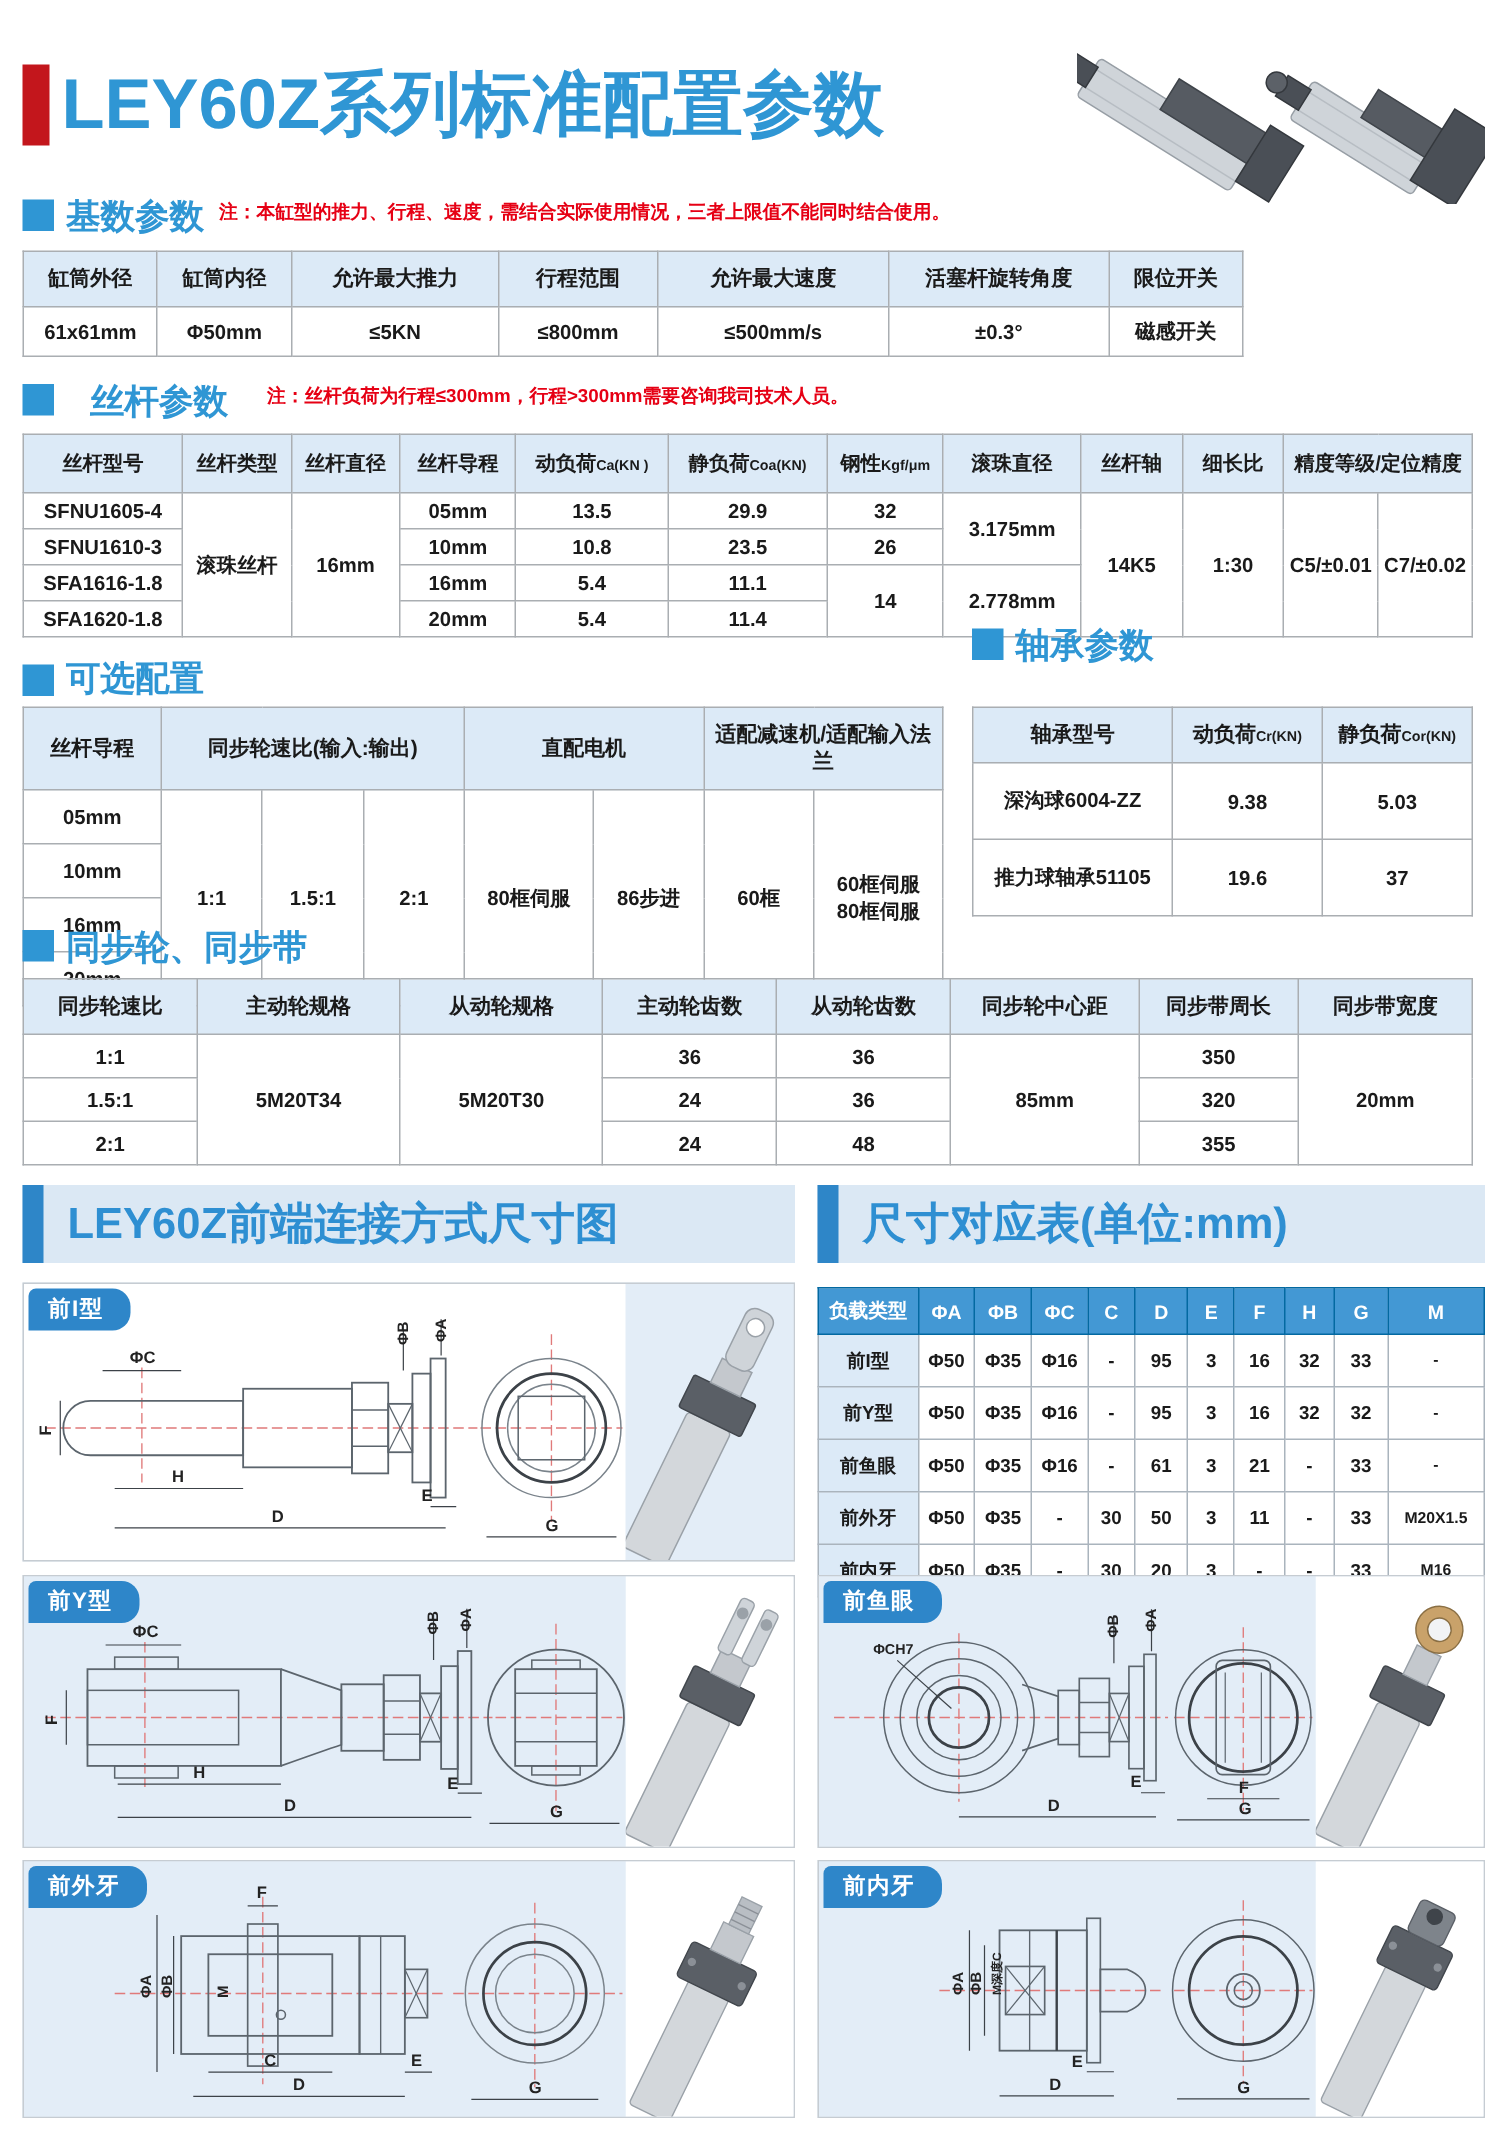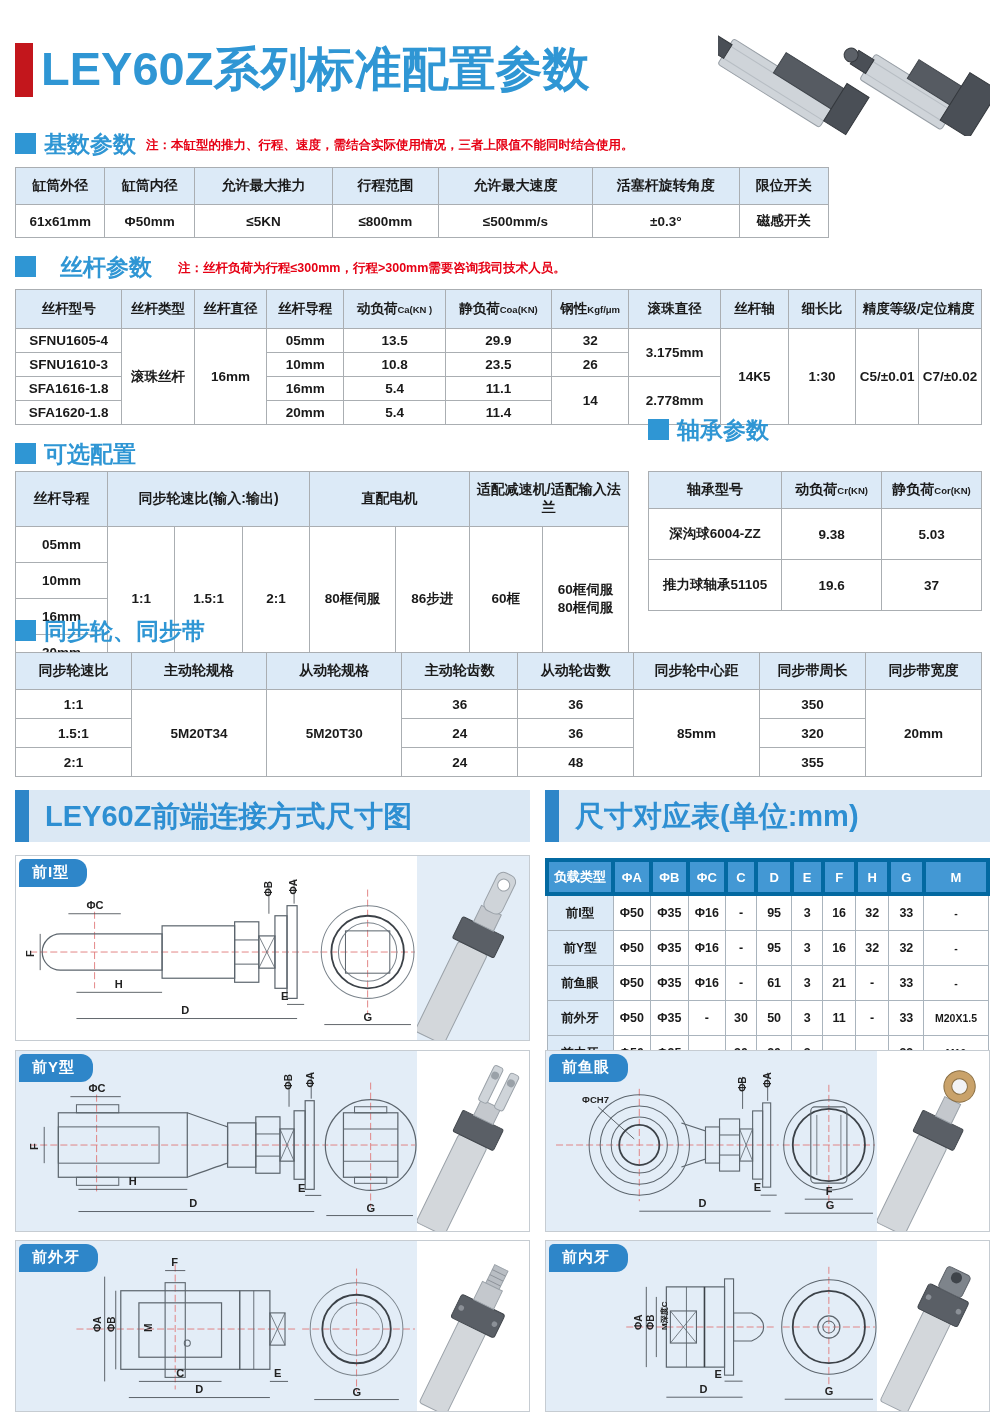--- a/index.html
+++ b/index.html
@@ -6,21 +6,21 @@
   body { background:#fff; font-family:"Liberation Sans","DejaVu Sans",sans-serif; }
   .page { position:relative; width:1000px; height:1419px; background:#fff; overflow:hidden; }
 
   
   .hdr { position:absolute; top:38px; left:15px; display:flex; align-items:center; }
   .red-bar { width:18px; height:54px; background:#c3161c; margin-right:8px; }
   .title { color:#2f96d4; font-size:47px; font-weight:bold; letter-spacing:0px; white-space:nowrap; }
   .products { position:absolute; top:4px; left:718px; width:272px; height:132px; }
 
   
-  .sec-head { position:absolute; display:flex; align-items:flex-end; }
+  .sec-head { position:absolute; display:flex; align-items:flex-start; }
   .sq { width:21px; height:21px; background:#2f96d4; margin-right:8px; margin-bottom:2px; }
   .sec-title { color:#2f96d4; font-size:23px; font-weight:bold; line-height:1; white-space:nowrap; }
   .note { color:#e60014; font-size:12.5px; font-weight:bold; margin-left:10px; margin-bottom:2px; white-space:nowrap; }
 
   
   table { border-collapse:collapse; table-layout:fixed; }
   .spec th { background:#dceaf7; border:1px solid #aaaeb2; font-size:14px; font-weight:bold; color:#1a1a1a; padding:9px 2px; text-align:center; }
   .spec td { background:#fff; border:1px solid #aaaeb2; font-size:13.5px; font-weight:bold; color:#1a1a1a; padding:7px 2px; text-align:center; }
   .spec .sub { font-size:9.5px; font-weight:bold;text-align:center; }
   .t-screw th { padding:10px 1px; font-size:13.5px; }
@@ -28,21 +28,21 @@
   .t-opt td, .t-bear td { padding:10px 2px; }
   .t-sync td { padding:6.5px 2px; }
 
   
   .banner { position:absolute; top:790px; height:52px; background:#dbe8f4; }
   .banner .bar { position:absolute; left:0; top:0; width:14px; height:52px; background:#2e86c8; }
   .banner .btxt { display:block; padding-left:30px; line-height:52px; color:#2e8fd2; font-size:29px; font-weight:bold; white-space:nowrap; }
 
   
   .dim { position:absolute; top:858px; left:545px; width:445px; }
-  .dim th { background:#4398d4; color:#fff; border:4px solid #0369a1; font-size:13px; font-weight:bold; padding:6px 0; text-align:center; }
+  .dim th { background:#4398d4; color:#fff; border:1px solid #0369a1; font-size:13px; font-weight:bold; padding:6px 0; text-align:center; }
   .dim td { background:#fff; border:1px solid #aab4bd; font-size:12.5px; font-weight:bold; color:#1a1a1a; padding:8.5px 0; text-align:center; }
   .dim td.lt { background:#dceaf7; }
   .dim td.m { font-size:10.5px; }
 
   
   .panel { position:absolute; border:1px solid #c6ccd2; background:#e3edf7; display:flex; }
   .panel .tag { position:absolute; z-index:2; top:3px; left:3px; background:#2e86c9; color:#fff; font-size:15px; font-weight:bold; padding:4px 18px 5px 13px; border-radius:5px 12px 12px 0; letter-spacing:1px; }
   .panel .draw { flex:1; position:relative; }
   .panel .photo { width:112px; }
   .panel.white .draw { background:#fff; }
@@ -185,21 +185,21 @@
     </tr>
     <tr>
       <td>SFA1620-1.8</td>
       <td>20mm</td>
       <td>5.4</td>
       <td>11.4</td>
     </tr>
   </tbody>
     </table>
 
-  <div class="sec-head" style="top:443px; left:15px;">
+  <div class="sec-head" style="top:443px; left:15px;font-family:Liberation Mono, monospace;">
     <div class="sq"></div>
     <div class="sec-title">可选配置</div>
   </div>
   <table class="spec t-opt" style="position:absolute; top:471px; left:15px; width:614px;">
     <colgroup>
         <col style="width:15%">
         <col style="width:11%">
         <col style="width:11%">
         <col style="width:11%">
         <col style="width:14%">

